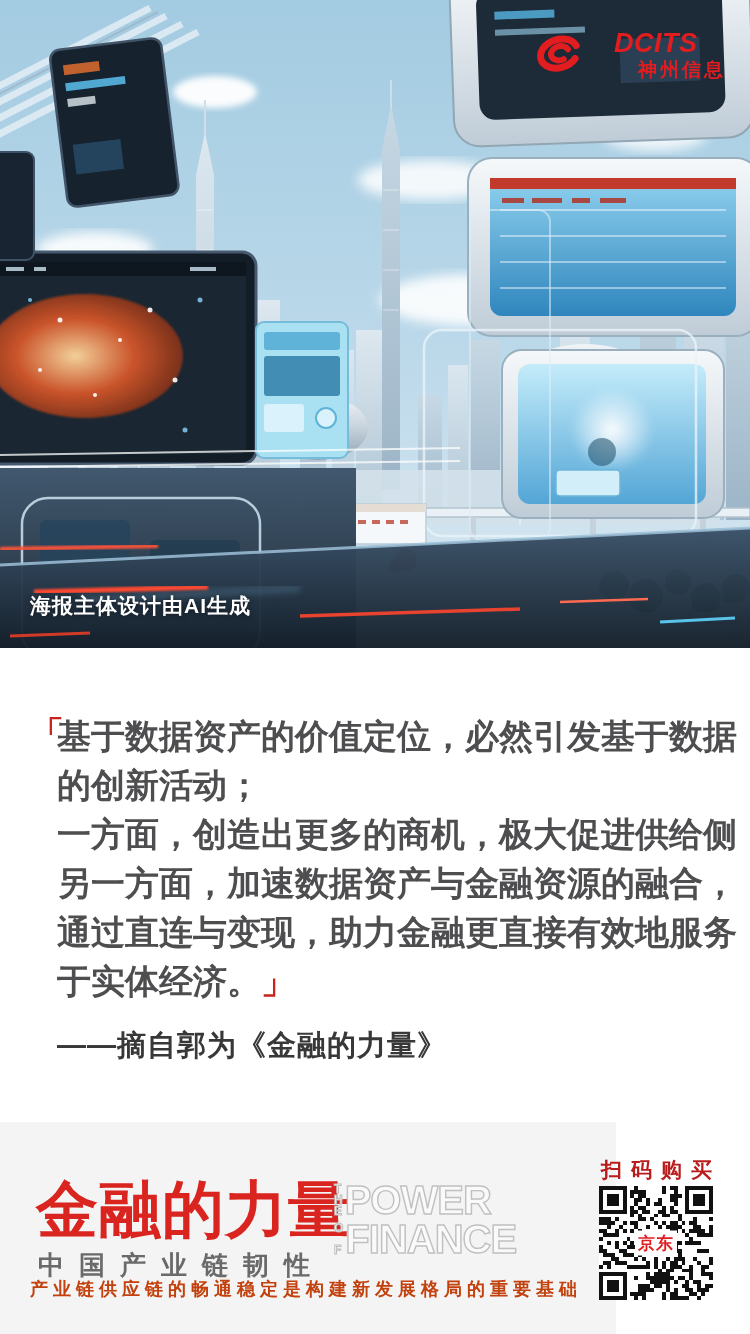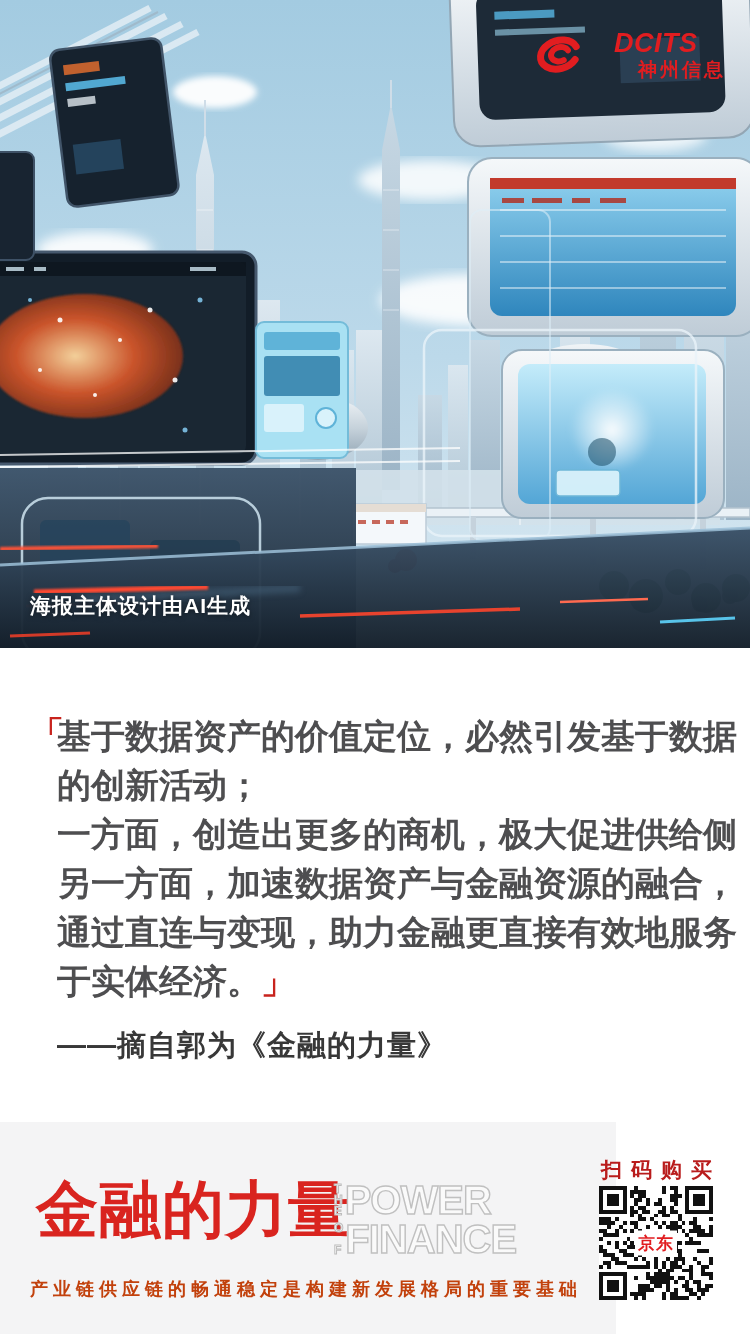--- a/index.html
+++ b/index.html
@@ -2,21 +2,21 @@
 <html><head>
 <meta charset="utf-8">
 <style>
   html,body{margin:0;padding:0;background:#e8e8e8;}
   .page{position:relative;width:750px;height:1334px;background:#ffffff;overflow:hidden;
         font-family:"Liberation Sans","DejaVu Sans",sans-serif;}
 
   
   .hero{position:absolute;top:0;left:0;width:750px;height:648px;overflow:hidden;}
   .hero svg{display:block;}
-  .logo{position:absolute;top:30px;right:24px;display:flex;align-items:center;gap:25px;}
+  .logo{position:absolute;top:30px;right:24px;display:flex;align-items:flex-start;gap:25px;}
   .logo-mark{width:58px;height:48px;}
   .logo-text{display:flex;flex-direction:column;line-height:1;}
   .logo-en{font-style:italic;font-weight:800;font-size:27px;color:#e11d20;letter-spacing:.5px;}
   .logo-cn{font-weight:700;font-size:19px;color:#e11d20;letter-spacing:3px;margin-top:3px;margin-left:24px;}
   .hero-caption{position:absolute;left:30px;top:592px;color:#ffffff;font-size:21px;font-weight:700;
                 letter-spacing:1px;text-shadow:0 1px 5px rgba(0,0,0,.5);}
 
   
   .quote-section{position:absolute;top:648px;left:0;width:750px;height:474px;background:#ffffff;}
   .quote{position:absolute;left:57px;top:64px;width:660px;font-size:34px;line-height:49px;
@@ -325,20 +325,21 @@
       <div class="quote-line">通过直连与变现，助力金融更直接有效地服务</div>
       <div class="quote-line">
         <span>于实体经济。</span><span class="qmark">」</span>
       </div>
     </div>
     <div class="attribution">——摘自郭为《金融的力量》</div>
   </div>
 
   <div class="footer">
     <div class="title-cn">金融的力量</div>
+    <div class="subtitle-cn">中国产业链韧性</div>
 
     <div class="en-block">
       <div class="en-row">
         <span class="en-stack">
           <i>T</i>
             <i>H</i>
             <i>E</i>
         </span>
         <span class="en-big">POWER</span>
       </div>

